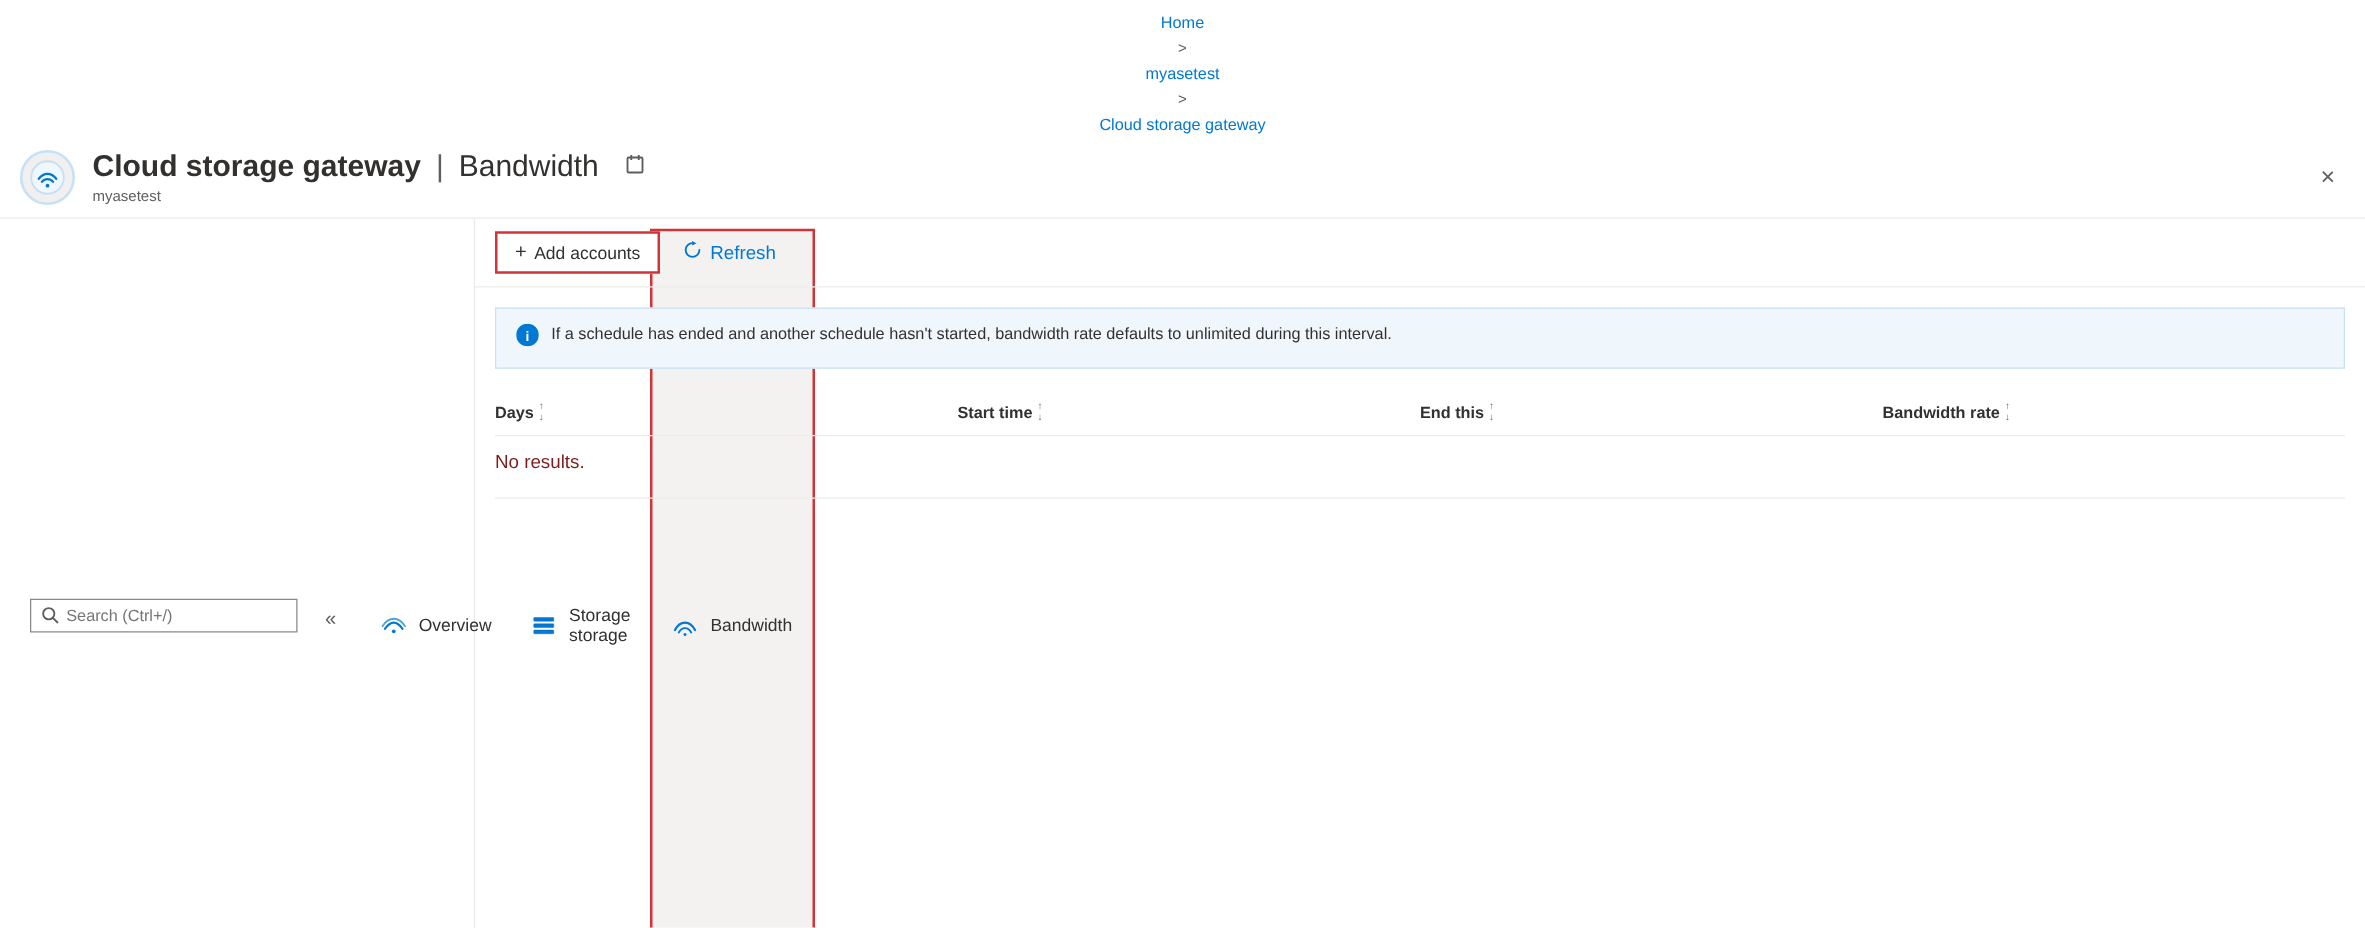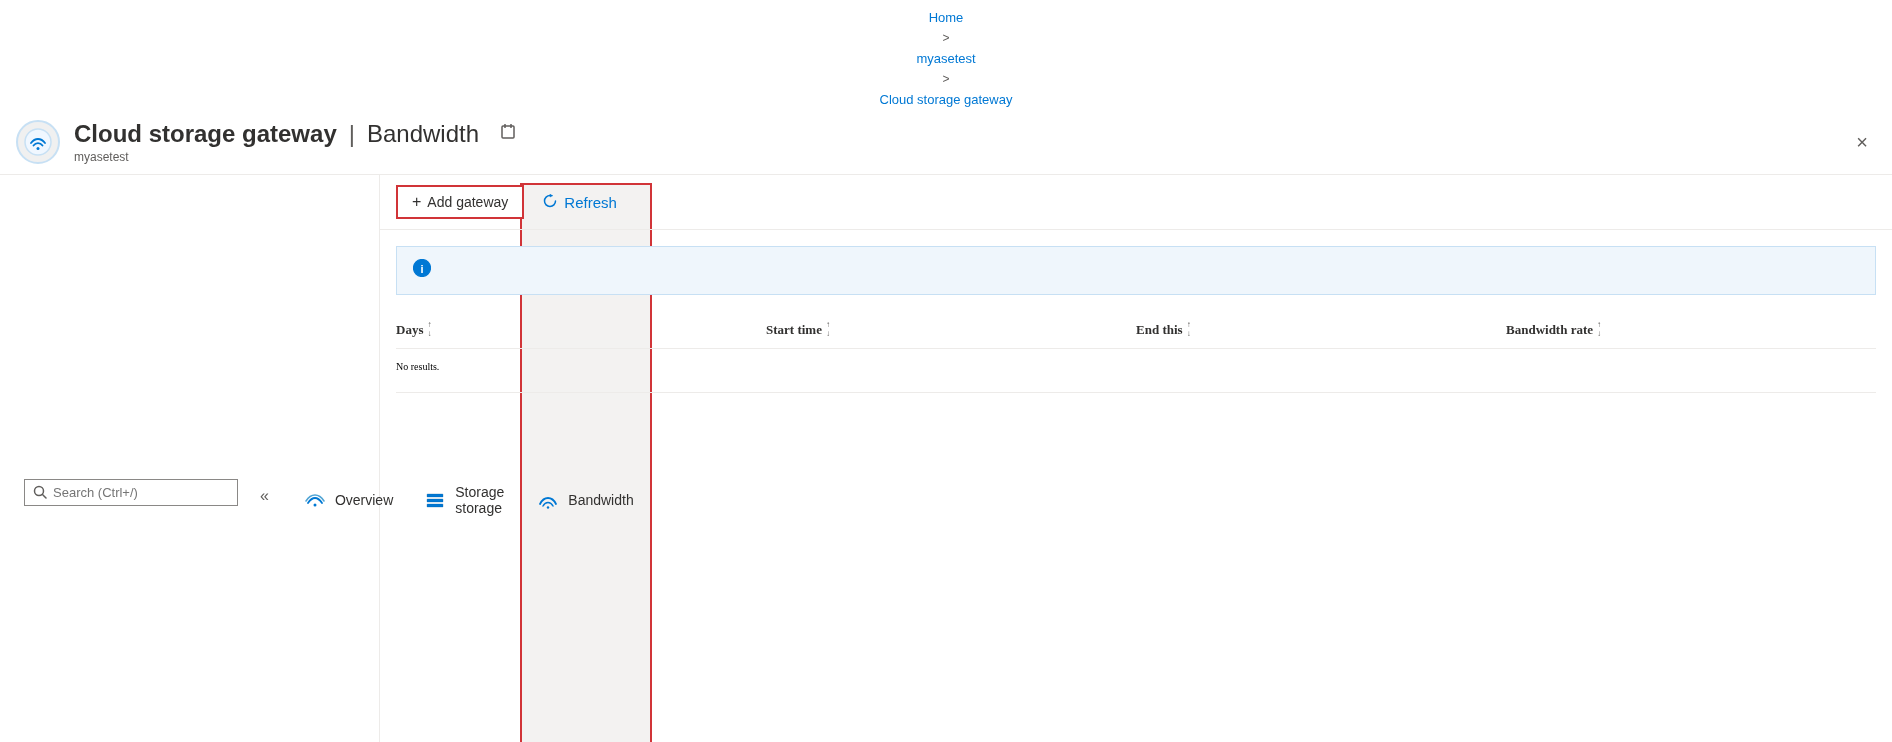--- a/index.html
+++ b/index.html
@@ -43,26 +43,26 @@
     
     .toolbar { display: flex; align-items: center; gap: 4px; padding: 10px 16px; border-bottom: 1px solid #edebe9; }
     .btn-add-schedule { display: flex; align-items: center; gap: 6px; padding: 6px 14px; border: 2px solid #d13438; background: #fff; color: #323130; font-size: 14px; cursor: pointer; font-weight: 500; }
     .btn-refresh { display: flex; align-items: center; gap: 6px; padding: 6px 14px; border: none; background: none; color: #0078d4; font-size: 15px; cursor: pointer; }
 
     
     .info-banner { display: flex; align-items: flex-start; gap: 10px; background: #eff6fc; border: 1px solid #c7e0f4; margin: 16px; padding: 12px 16px; font-size: 13px; color: #323130; }
     .info-icon { color: #0078d4; font-size: 18px; margin-top: 0px; flex-shrink: 0; }
 
     
-    .table-container { padding: 0 16px; font-family: Liberation Serif, serif; }
+    .table-container { padding: 0 16px; }
     .table-header { display: grid; grid-template-columns: 1fr 1fr 1fr 1fr; border-bottom: 1px solid #edebe9; padding: 10px 0; }
     .col-header { display: flex; align-items: center; gap: 4px; font-size: 13px; font-weight: 600; color: #323130; cursor: pointer; }
     .sort-icons { display: flex; flex-direction: column; gap: 1px; }
     .sort-up, .sort-down { font-size: 8px; line-height: 1; color: #605e5c; }
-    .no-results { padding: 12px 0; font-size: 10px; color: #000000; }
+    .no-results { padding: 12px 0; font-size: 15px; color: #7f1d1d; }
   </style>
 </head>
 <body>
 
 <div class="breadcrumb">
   <a href="#">Home</a>
   <span class="breadcrumb-sep">&gt;</span>
   <a href="#">myasetest</a>
   <span class="breadcrumb-sep">&gt;</span>
   <a href="#">Cloud storage gateway</a>
@@ -146,40 +146,41 @@
       </span>
       <span>Bandwidth</span>
     </div>
   </div>
 
   <div class="content-area">
 
     <div class="toolbar">
       <button class="btn-add-schedule">
         <span style="font-size:16px;font-weight:300;color:#323130;">+</span>
-        <span>Add gateway</span>
+        <span>Add accounts</span>
       </button>
       <button class="btn-refresh">
         <span style="display:inline-block;">
           <svg width="16" height="16" viewBox="0 0 16 16" fill="none">
             <path d="M13.5 8A5.5 5.5 0 1 1 8 2.5" stroke="#0078d4" stroke-width="1.5" fill="none" stroke-linecap="round"></path>
             <polyline points="8,1 8,4 11,2.5" fill="#0078d4" stroke="#0078d4" stroke-width="0.5"></polyline>
           </svg>
         </span>
         <span>Refresh</span>
       </button>
     </div>
 
     <div class="info-banner">
       <span class="info-icon">
         <svg width="18" height="18" viewBox="0 0 18 18" fill="none">
           <circle cx="9" cy="9" r="8.5" stroke="#0078d4" stroke-width="1.2" fill="#0078d4"></circle>
           <text x="9" y="13.5" text-anchor="middle" font-size="11" fill="white" font-weight="bold" font-family="Arial">i</text>
         </svg>
       </span>
+      <span>If a schedule has ended and another schedule hasn't started, bandwidth rate defaults to unlimited during this interval.</span>
     </div>
 
     <div class="table-container">
       <div class="table-header">
         <div class="col-header">
           <span>Days</span>
           <span class="sort-icons">
             <span class="sort-up">↑</span>
             <span class="sort-down">↓</span>
           </span>

